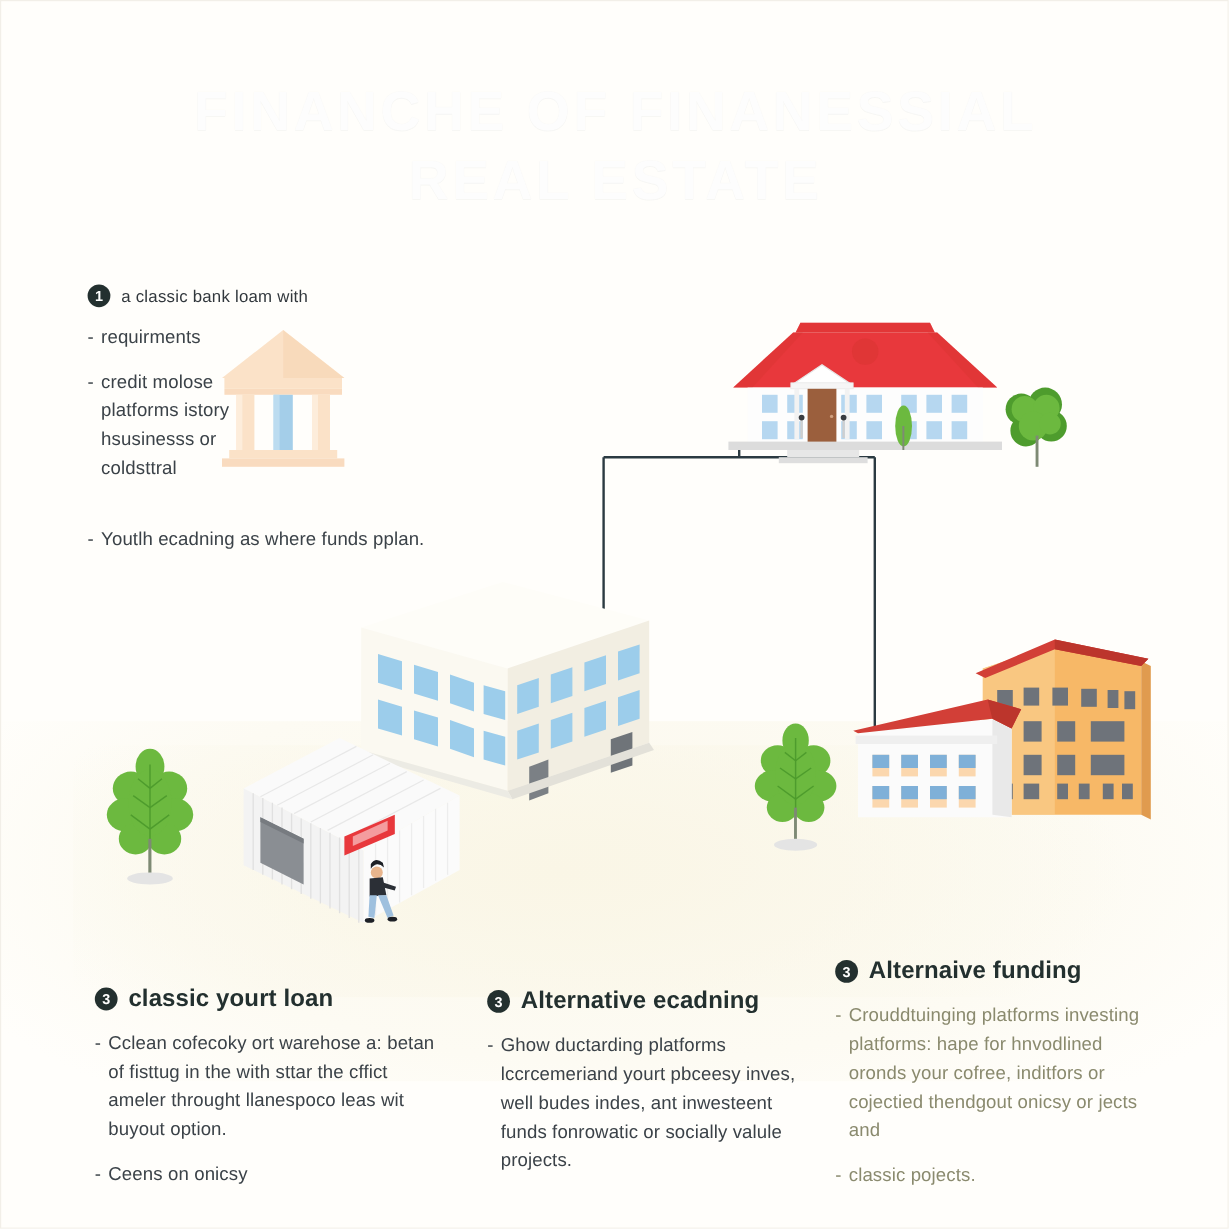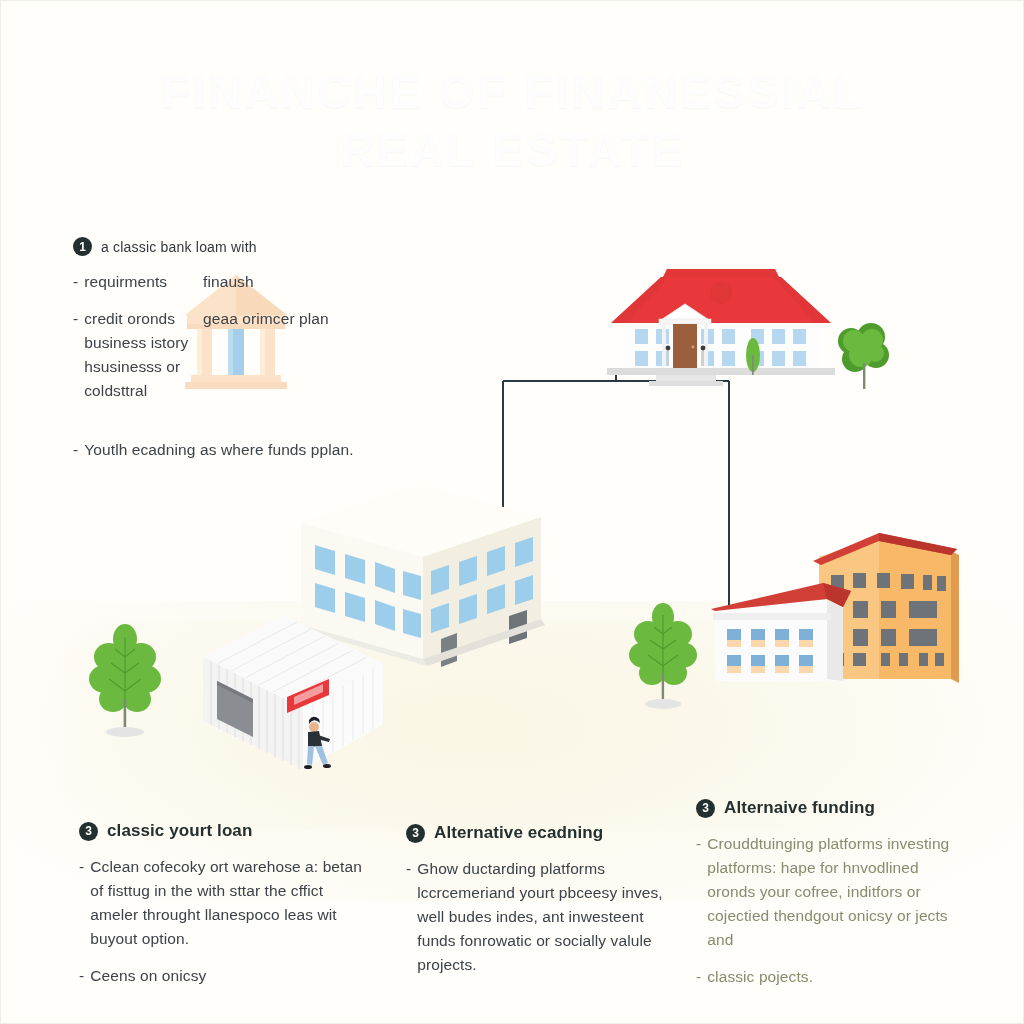--- a/index.html
+++ b/index.html
@@ -80,21 +80,21 @@
     justify-content: center;
     line-height: 1;
   }
   .blk-title-lt {
     font-size: 14px;
     font-weight: 400;
     color: #31373c;
     letter-spacing: .2px;
   }
   .blk-title-bd {
-    font-size: 17px;
+    font-size: 20px;
     font-weight: 700;
     color: #23302f;
     letter-spacing: .1px;
   }
   .bullet {
     display: flex;
     gap: 6px;
     font-size: 15.5px;
     line-height: 24px;
     color: #3b4248;
@@ -447,29 +447,21 @@
       <span class="blk-title-lt">a classic bank loam with</span>
     </div>
     <div class="two-col">
       <div class="col-a">
         <div class="bullet">
           <span class="dash">-</span>
           <span class="txt">requirments</span>
         </div>
         <div class="bullet">
           <span class="dash">-</span>
-          <span class="txt">credit oronds business istory hsusinesss or coldsttral</span>
-        </div>
-      </div>
-      <div class="col-b">
-        <div class="bullet">
-          <span class="txt">finaush</span>
-        </div>
-        <div class="bullet">
-          <span class="txt">geaa orimcer plan</span>
+          <span class="txt">credit molose platforms istory hsusinesss or coldsttral</span>
         </div>
       </div>
     </div>
     <div class="bullet" style="margin-top:22px;">
       <span class="dash">-</span>
       <span class="txt">Youtlh ecadning as where funds pplan.</span>
     </div>
   </div>
 
   <div class="block" id="block-two" style="left:78px; top:820px; width:285px;">

